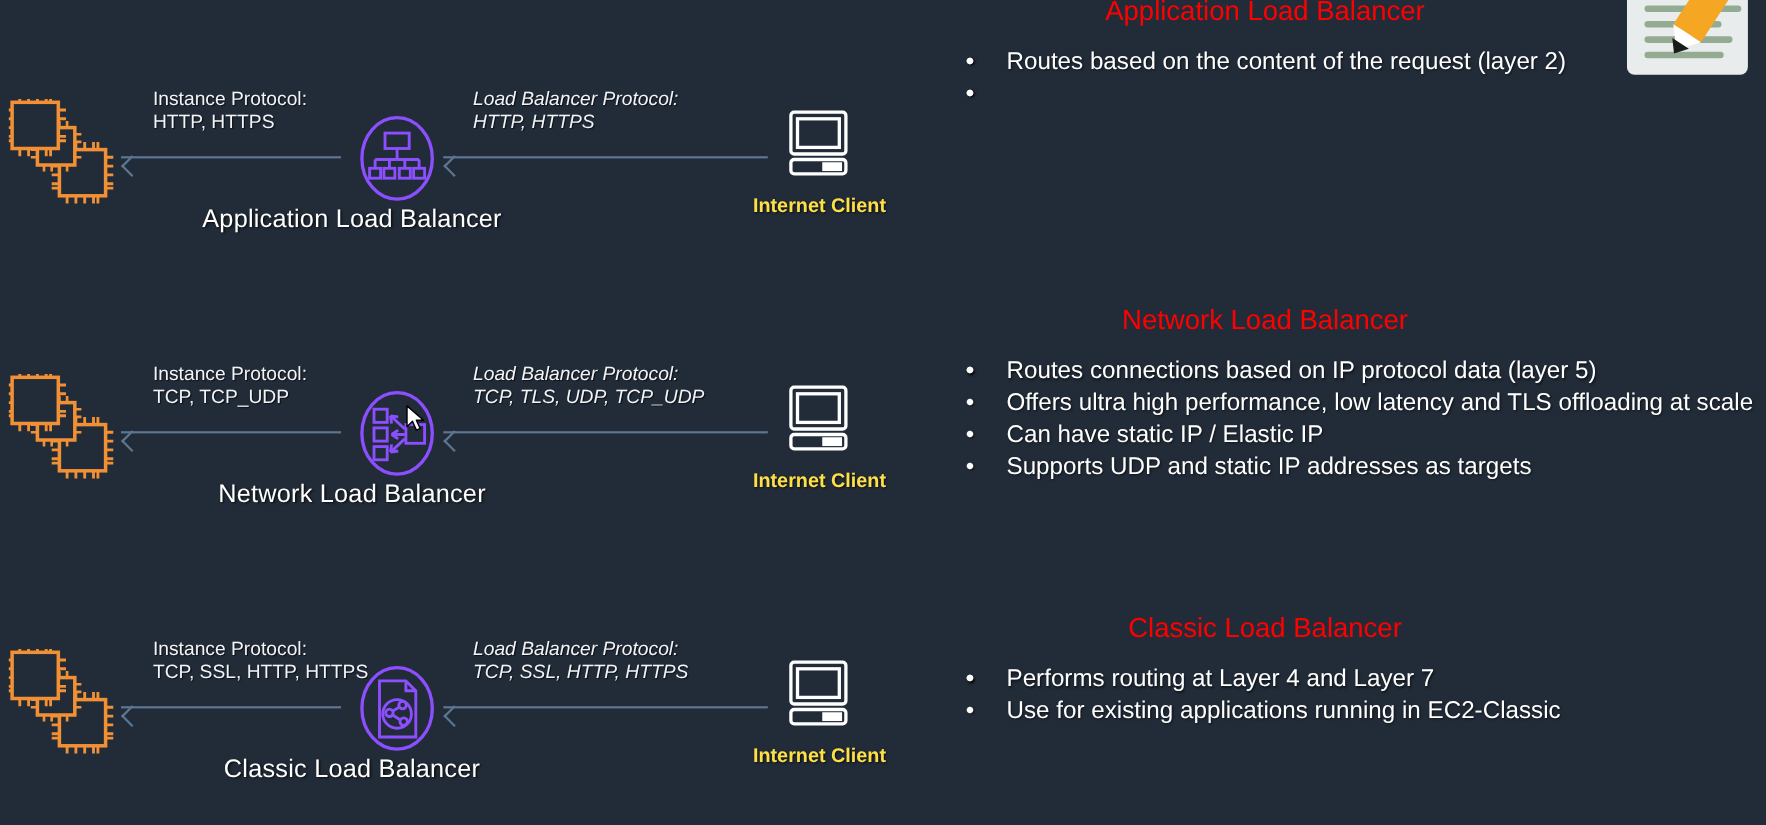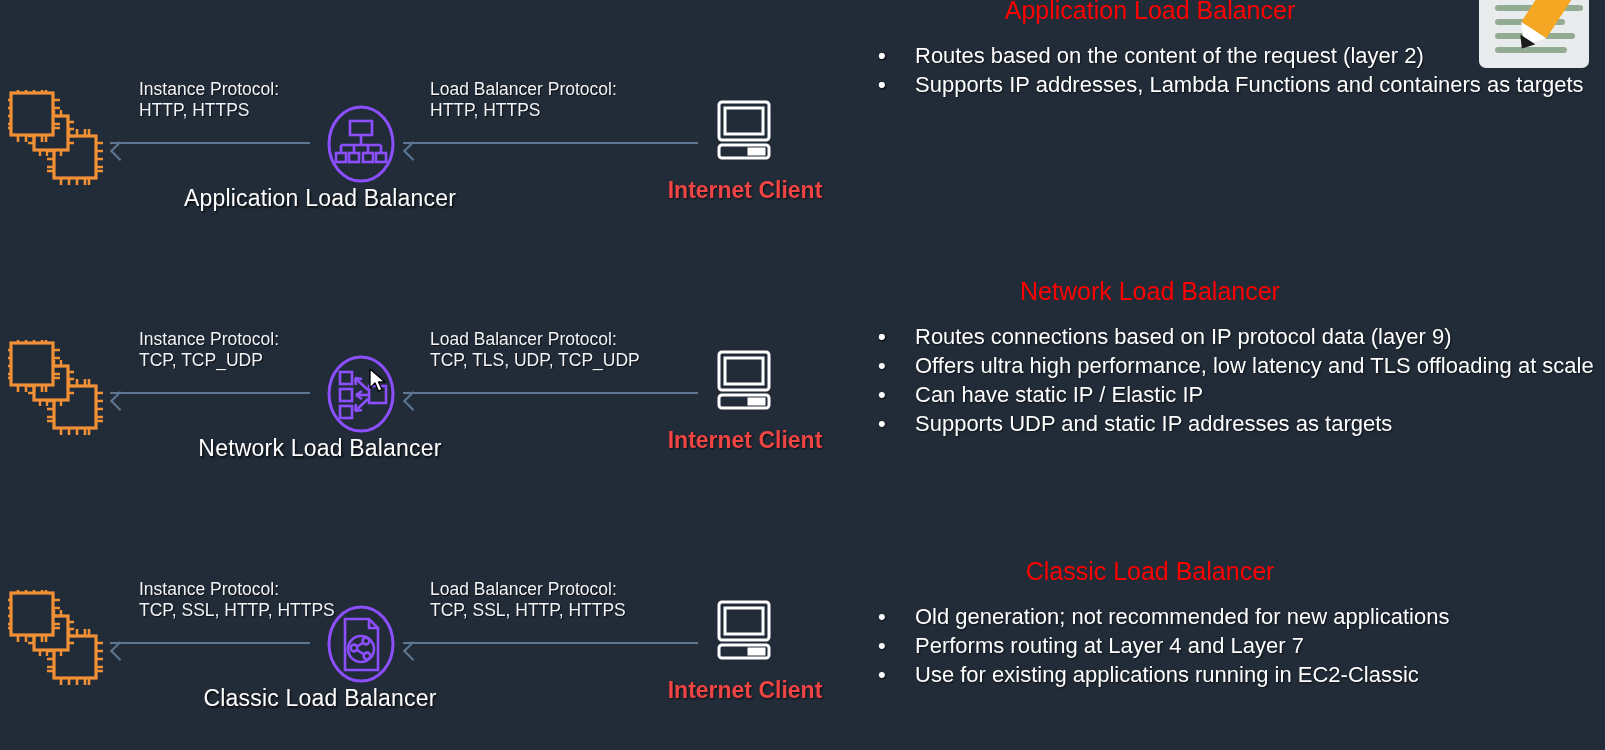--- a/index.html
+++ b/index.html
@@ -24,21 +24,21 @@
 
   .proto-label {
     position:absolute;
     color:#f2f4f7;
     font-size:17.5px;
     line-height:21px;
     white-space:nowrap;
     text-shadow:1px 1px 1px rgba(0,0,0,.65);
   }
   .proto-instance { left:107px; top:24px;margin-left:32px; }
-  .proto-lb       { left:430px; top:24px; }
+  .proto-lb       { left:430px; top:24px;font-style:italic; }
 
   
   .arrow {
     position:absolute;
     height:2px;
     background:#5d7691;
     top:87px;
   }
   .arrow::before {
     content:"";
@@ -75,22 +75,22 @@
   }
 
   
   .client { position:absolute; left:715px; top:45px; width:58px; height:62px; }
   .client svg { display:block; }
   .client-label {
     position:absolute;
     left:650px; top:122px;
     width:190px;
     text-align:center;
-    color:#ef4444;
-    font-size:23px;
+    color:#fde047;
+    font-size:18px;
     font-weight:bold;
     text-shadow:1px 1px 2px rgba(0,0,0,.7);
   }
 
   
   #text-panel {
     position:absolute;
     left:850px; top:0;
     width:755px; height:750px;
     overflow:hidden;
@@ -342,34 +342,33 @@
         </li>
         <li>
           <span class="bullet-dot">•</span>
           <span>Routes based on the content of the request (layer 2)</span>
         </li>
         <li>
           <span class="bullet-dot">•</span>
         </li>
         <li>
           <span class="bullet-dot">•</span>
-          <span>Supports IP addresses, Lambda Functions and containers as targets</span>
         </li>
       </ul>
     </div>
 
     <div class="section" id="sec-nlb">
       <div class="sec-title">Network Load Balancer</div>
       <ul class="bullets">
         <li>
           <span class="bullet-dot">•</span>
         </li>
         <li>
           <span class="bullet-dot">•</span>
-          <span>Routes connections based on IP protocol data (layer 9)</span>
+          <span>Routes connections based on IP protocol data (layer 5)</span>
         </li>
         <li>
           <span class="bullet-dot">•</span>
           <span>Offers ultra high performance, low latency and TLS offloading at scale</span>
         </li>
         <li>
           <span class="bullet-dot">•</span>
           <span>Can have static IP / Elastic IP</span>
         </li>
         <li>
@@ -377,21 +376,20 @@
           <span>Supports UDP and static IP addresses as targets</span>
         </li>
       </ul>
     </div>
 
     <div class="section" id="sec-clb">
       <div class="sec-title">Classic Load Balancer</div>
       <ul class="bullets">
         <li>
           <span class="bullet-dot">•</span>
-          <span>Old generation; not recommended for new applications</span>
         </li>
         <li>
           <span class="bullet-dot">•</span>
           <span>Performs routing at Layer 4 and Layer 7</span>
         </li>
         <li>
           <span class="bullet-dot">•</span>
           <span>Use for existing applications running in EC2-Classic</span>
         </li>
       </ul>

